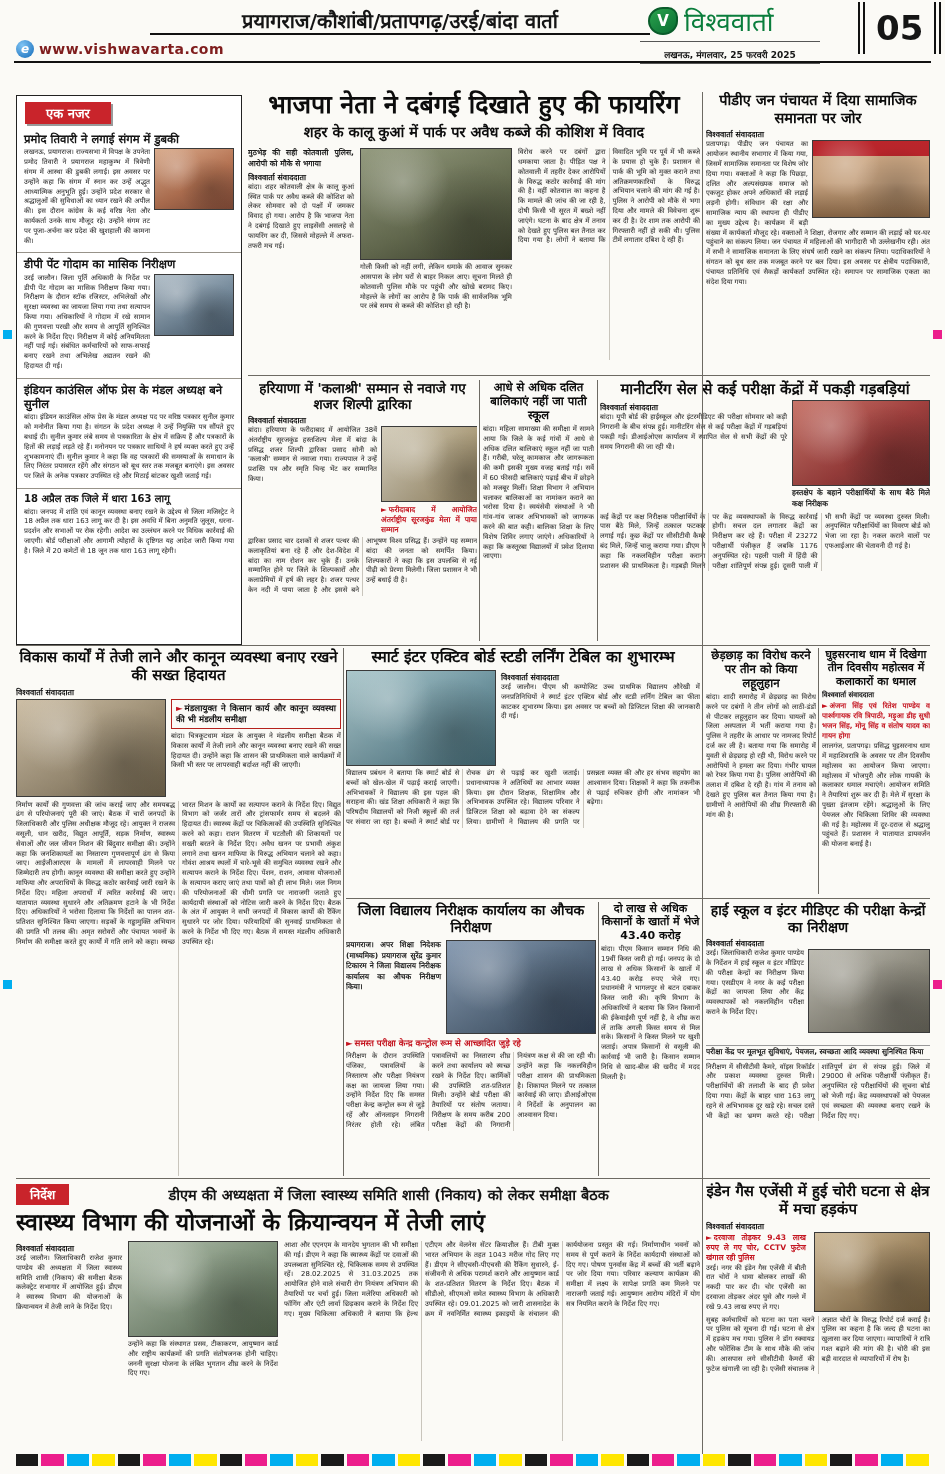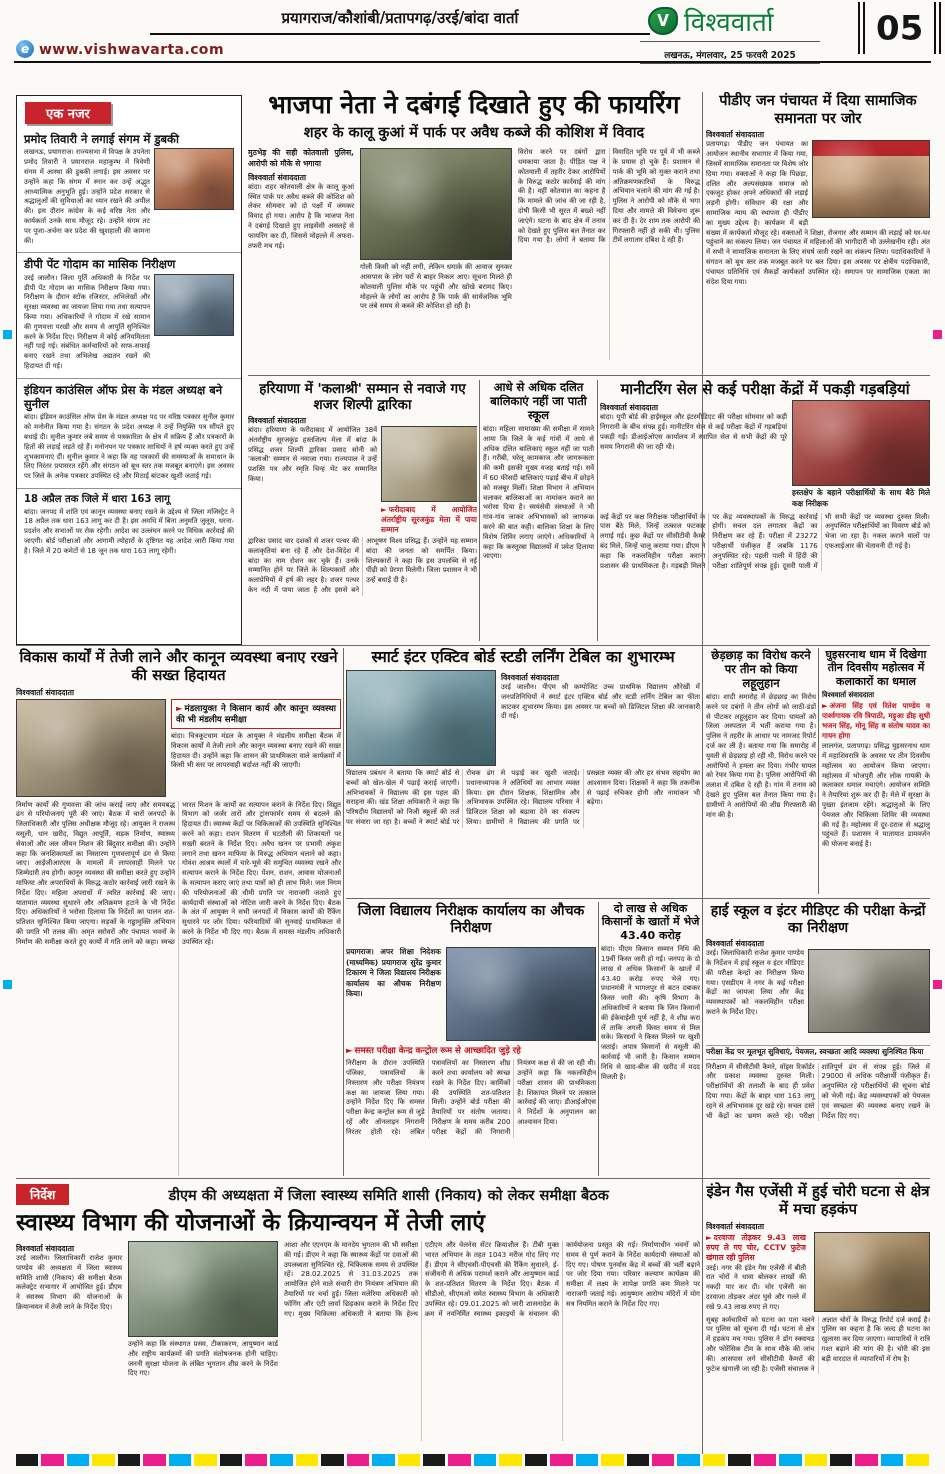--- a/index.html
+++ b/index.html
@@ -36,21 +36,21 @@
 .colorbar{display:flex;gap:3px}
 .colorbar div{flex:1;height:12px}
 .regmark{position:absolute;width:9px;height:9px}
 </style>
 </head>
 <body>
 
 <div class="page">
 
   <div class="abs" style="left:150px;top:7px;width:500px;text-align:center">
-    <div style="font-size:15px;font-weight:700">प्रयागराज/कौशांबी/प्रतापगढ़/उरई/बांदा वार्ता</div>
+    <div style="font-size:20px;font-weight:700">प्रयागराज/कौशांबी/प्रतापगढ़/उरई/बांदा वार्ता</div>
   </div>
   <div class="abs" style="left:150px;top:33px;width:500px;height:2px;background:#111"></div>
 
   <div class="abs" style="left:16px;top:40px;display:flex;align-items:center;gap:5px">
     <span class="globe">e</span>
     <span style="font-weight:700;font-size:14px;letter-spacing:.4px;color:#7f1d1d">www.vishwavarta.com</span>
   </div>
 
   <div class="abs" style="left:648px;top:3px;display:flex;align-items:center;gap:6px">
     <span class="leaf">V</span>
@@ -187,21 +187,21 @@
 
   <div class="abs" style="left:822px;top:648px;width:108px;height:246px;overflow:hidden">
     <div class="hl" style="font-size:11px">घुइसरनाथ धाम में दिखेगा तीन दिवसीय महोत्सव में कलाकारों का धमाल</div>
     <div class="byline" style="font-size:7px">विश्ववार्ता संवाददाता</div>
     <div class="redline" style="font-size:7.2px"><span class="arrow">►</span><span>अंजना सिंह एवं रितेश पाण्डेय व पार्श्वगायक रवि त्रिपाठी, मड़ुआ डीह सुधी भजन सिंह, मोनू सिंह व संतोष यादव का गायन होगा</span></div>
     <div class="bt" style="margin-top:2px">लालगंज, प्रतापगढ़। प्रसिद्ध घुइसरनाथ धाम में महाशिवरात्रि के अवसर पर तीन दिवसीय महोत्सव का आयोजन किया जाएगा। महोत्सव में भोजपुरी और लोक गायकी के कलाकार धमाल मचाएंगे। आयोजन समिति ने तैयारियां शुरू कर दी हैं। मेले में सुरक्षा के पुख्ता इंतजाम रहेंगे। श्रद्धालुओं के लिए पेयजल और चिकित्सा शिविर की व्यवस्था की गई है। महोत्सव में दूर-दराज से श्रद्धालु पहुंचते हैं। प्रशासन ने यातायात डायवर्जन की योजना बनाई है।</div>
   </div>
 
   <div class="abs" style="left:346px;top:902px;width:250px;height:274px;overflow:hidden">
     <div class="hl" style="font-size:14px">जिला विद्यालय निरीक्षक कार्यालय का औचक निरीक्षण</div>
-    <div class="row" style="margin-top:11px;gap:5px">
+    <div class="row" style="margin-top:4px;gap:5px">
       <div style="width:95px">
         <div class="bt" style="font-weight:700;font-size:7.4px">प्रयागराज। अपर शिक्षा निदेशक (माध्यमिक) प्रयागराज सुरेंद्र कुमार टिकारम ने जिला विद्यालय निरीक्षक कार्यालय का औचक निरीक्षण किया।</div>
       </div>
       <div class="photo p-dvn" style="flex:1;height:94px"></div>
     </div>
     <div class="redline" style="font-size:8.6px;margin:3px 0"><span class="arrow">►</span><span>समस्त परीक्षा केन्द्र कन्ट्रोल रूम से आच्छादित जुड़े रहे</span></div>
     <div class="bt c3">निरीक्षण के दौरान उपस्थिति पंजिका, पत्रावलियों के निस्तारण और परीक्षा नियंत्रण कक्ष का जायजा लिया गया। उन्होंने निर्देश दिए कि समस्त परीक्षा केन्द्र कन्ट्रोल रूम से जुड़े रहें और ऑनलाइन निगरानी निरंतर होती रहे। लंबित पत्रावलियों का निस्तारण शीघ्र करने तथा कार्यालय को स्वच्छ रखने के निर्देश दिए। कार्मिकों की उपस्थिति शत-प्रतिशत मिली। उन्होंने बोर्ड परीक्षा की तैयारियों पर संतोष जताया। निरीक्षण के समय करीब 200 परीक्षा केंद्रों की निगरानी नियंत्रण कक्ष से की जा रही थी। उन्होंने कहा कि नकलविहीन परीक्षा शासन की प्राथमिकता है। शिकायत मिलने पर तत्काल कार्रवाई की जाए। डीआईओएस ने निर्देशों के अनुपालन का आश्वासन दिया।</div>
   </div>
 
   <div class="abs" style="left:601px;top:902px;width:99px;height:274px;overflow:hidden">

